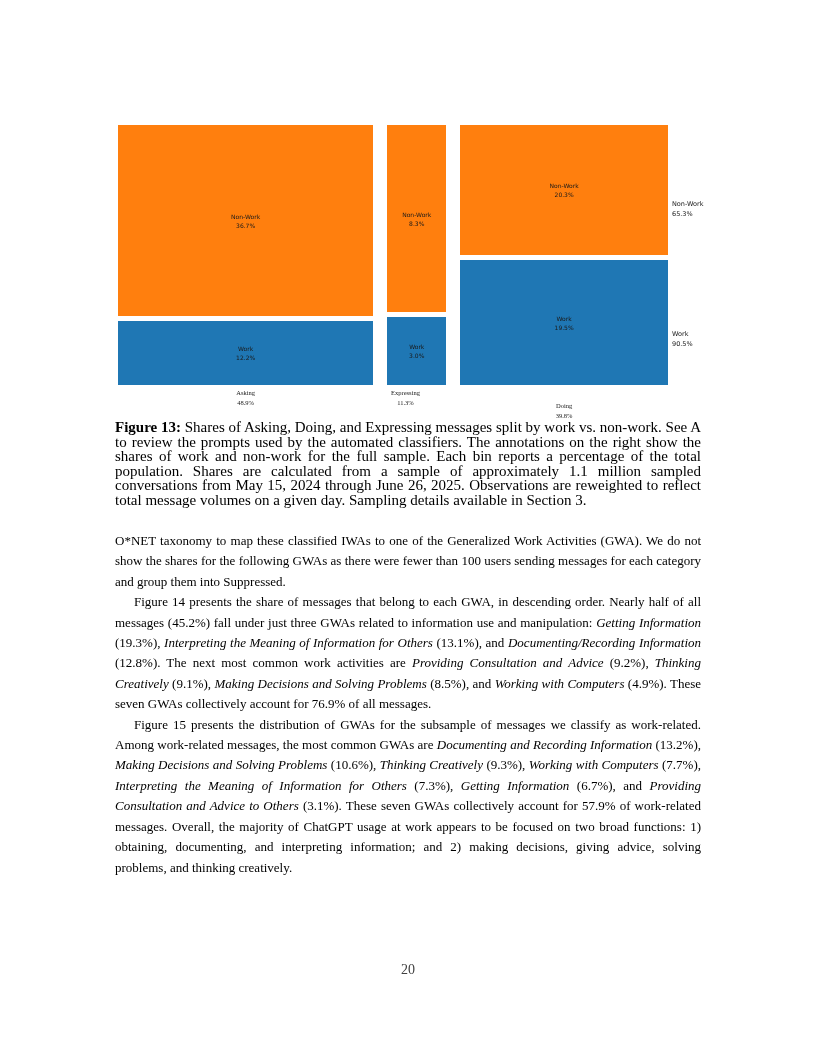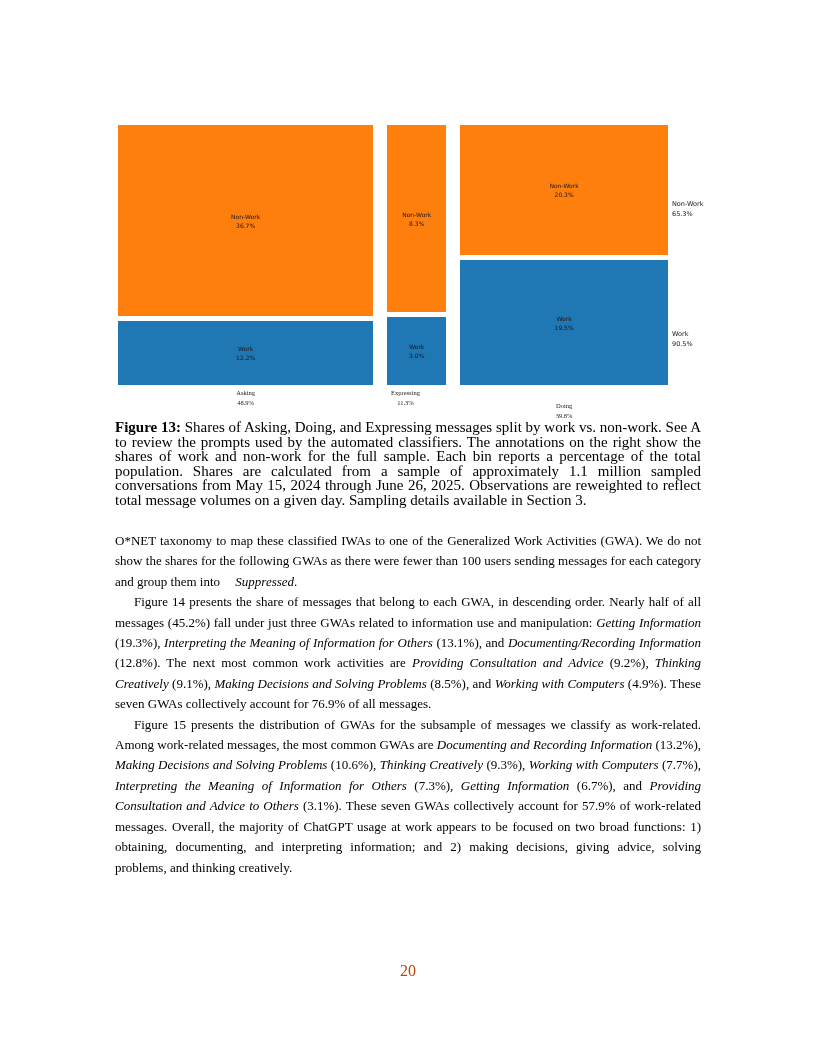--- a/index.html
+++ b/index.html
@@ -36,21 +36,21 @@
   
   .bodytext {
     position: absolute; left: 115px; top: 531px; width: 586px;
     font-size: 13px; line-height: 20.4px; text-align: justify; color: #000;
   }
   .bodytext p { text-align: justify; }
   .bodytext p.indent { text-indent: 19px; }
   
   .pageno {
     position: absolute; top: 962px; left: 0; width: 100%;
-    text-align: center; font-size: 16px; color: #c2410c;
+    text-align: center; font-size: 14px; color: #404040;
   }
 </style>
 </head>
 <body>
 
 <div class="page">
 
   <div class="figure-wrap">
     <div class="plot">
         <div class="seg" style="left: 0px; top: 0px; width: 255.258px; height: 191.38px; background: rgb(255, 127, 14);">
@@ -108,20 +108,20 @@
         <div class="total-ann" style="left: 554px; top: 214.89px; transform: translateY(-50%);">
           <div>Work</div>
           <div>90.5%</div>
         </div>
       </div>
   </div>
 
   <div class="caption"><span style="font-weight: bold;">Figure 13:</span><span> Shares of Asking, Doing, and Expressing messages split by work vs. non-work. See A to review the prompts used by the automated classifiers. The annotations on the right show the shares of work and non-work for the full sample. Each bin reports a percentage of the total population. Shares are calculated from a sample of approximately 1.1 million sampled conversations from May 15, 2024 through June 26, 2025. Observations are reweighted to reflect total message volumes on a given day. Sampling details available in Section 3.</span></div>
 
   <div class="bodytext">
-    <p><span>O*NET taxonomy to map these classified IWAs to one of the Generalized Work Activities (GWA). We do not show the shares for the following GWAs as there were fewer than 100 users sending messages for each category and group them into </span><span style="font-style: italic; margin-left: 12px;">Suppressed</span><span>.</span></p>
+    <p><span>O*NET taxonomy to map these classified IWAs to one of the Generalized Work Activities (GWA). We do not show the shares for the following GWAs as there were fewer than 100 users sending messages for each category and group them into </span><span style="">Suppressed</span><span>.</span></p>
     <p class="indent"><span>Figure 14 presents the share of messages that belong to each GWA, in descending order. Nearly half of all messages (45.2%) fall under just three GWAs related to information use and manipulation: </span><span style="font-style: italic;">Getting Information</span><span> (19.3%), </span><span style="font-style: italic;">Interpreting the Meaning of Information for Others</span><span> (13.1%), and </span><span style="font-style: italic;">Documenting/Recording Information</span><span> (12.8%). The next most common work activities are </span><span style="font-style: italic;">Providing Consultation and Advice</span><span> (9.2%), </span><span style="font-style: italic;">Thinking Creatively</span><span> (9.1%), </span><span style="font-style: italic;">Making Decisions and Solving Problems</span><span> (8.5%), and </span><span style="font-style: italic;">Working with Computers</span><span> (4.9%). These seven GWAs collectively account for 76.9% of all messages.</span></p>
     <p class="indent"><span>Figure 15 presents the distribution of GWAs for the subsample of messages we classify as work-related. Among work-related messages, the most common GWAs are </span><span style="font-style: italic;">Documenting and Recording Information</span><span> (13.2%), </span><span style="font-style: italic;">Making Decisions and Solving Problems</span><span> (10.6%), </span><span style="font-style: italic;">Thinking Creatively</span><span> (9.3%), </span><span style="font-style: italic;">Working with Computers</span><span> (7.7%), </span><span style="font-style: italic;">Interpreting the Meaning of Information for Others</span><span> (7.3%), </span><span style="font-style: italic;">Getting Information</span><span> (6.7%), and </span><span style="font-style: italic;">Providing Consultation and Advice to Others</span><span> (3.1%). These seven GWAs collectively account for 57.9% of work-related messages. Overall, the majority of ChatGPT usage at work appears to be focused on two broad functions: 1) obtaining, documenting, and interpreting information; and 2) making decisions, giving advice, solving problems, and thinking creatively.</span></p>
   </div>
 
   <div class="pageno">20</div>
 
 </div>
 
 </body></html>

